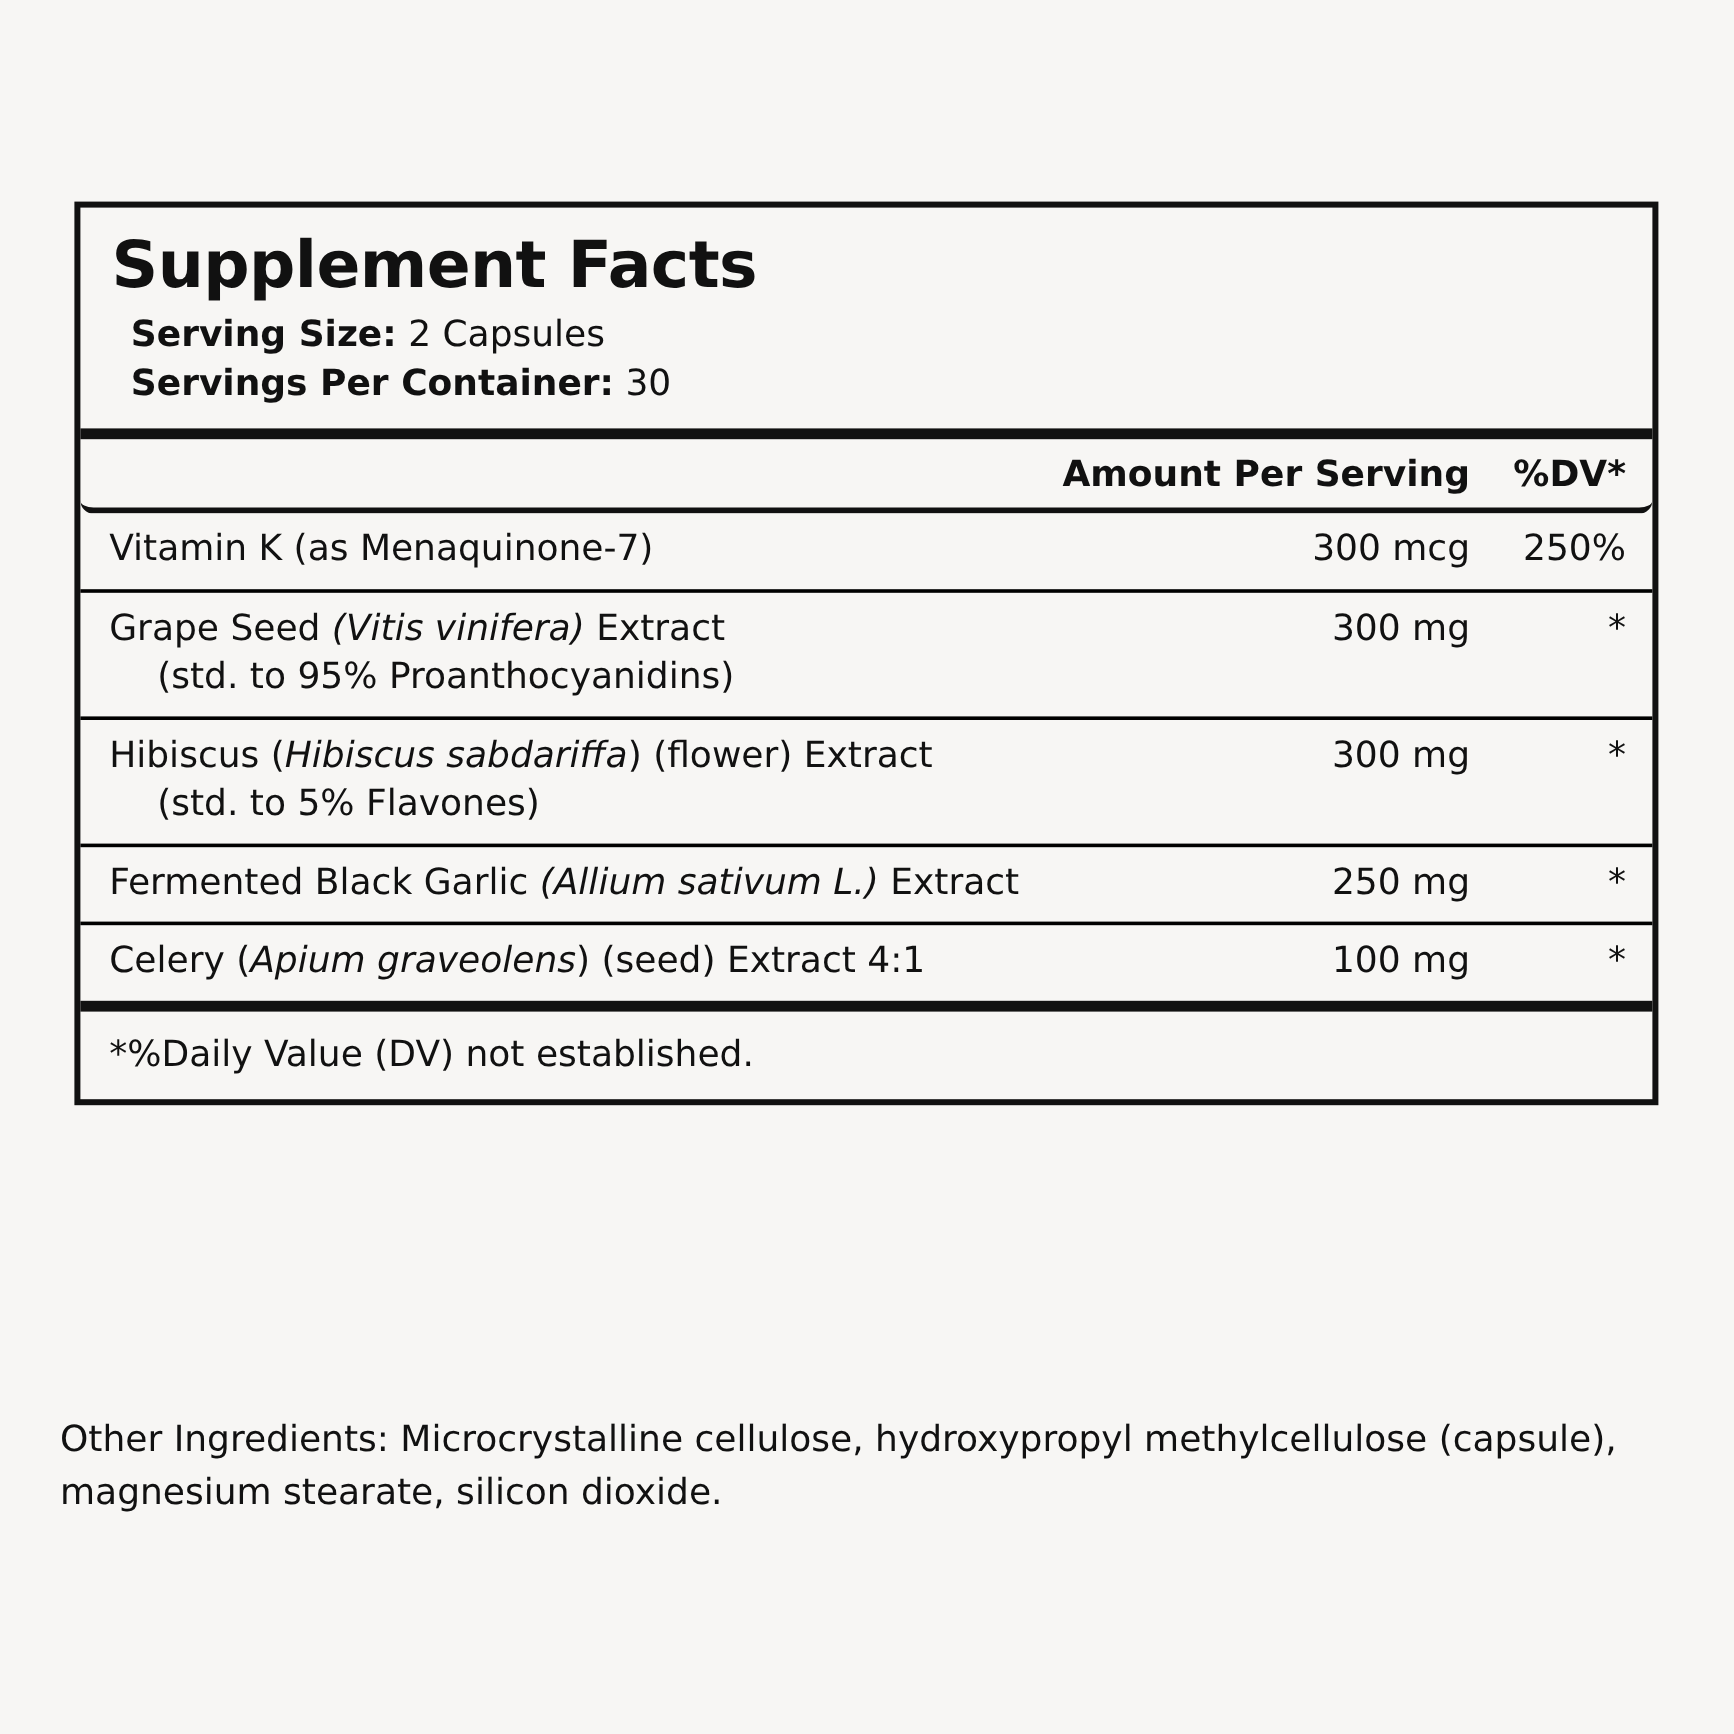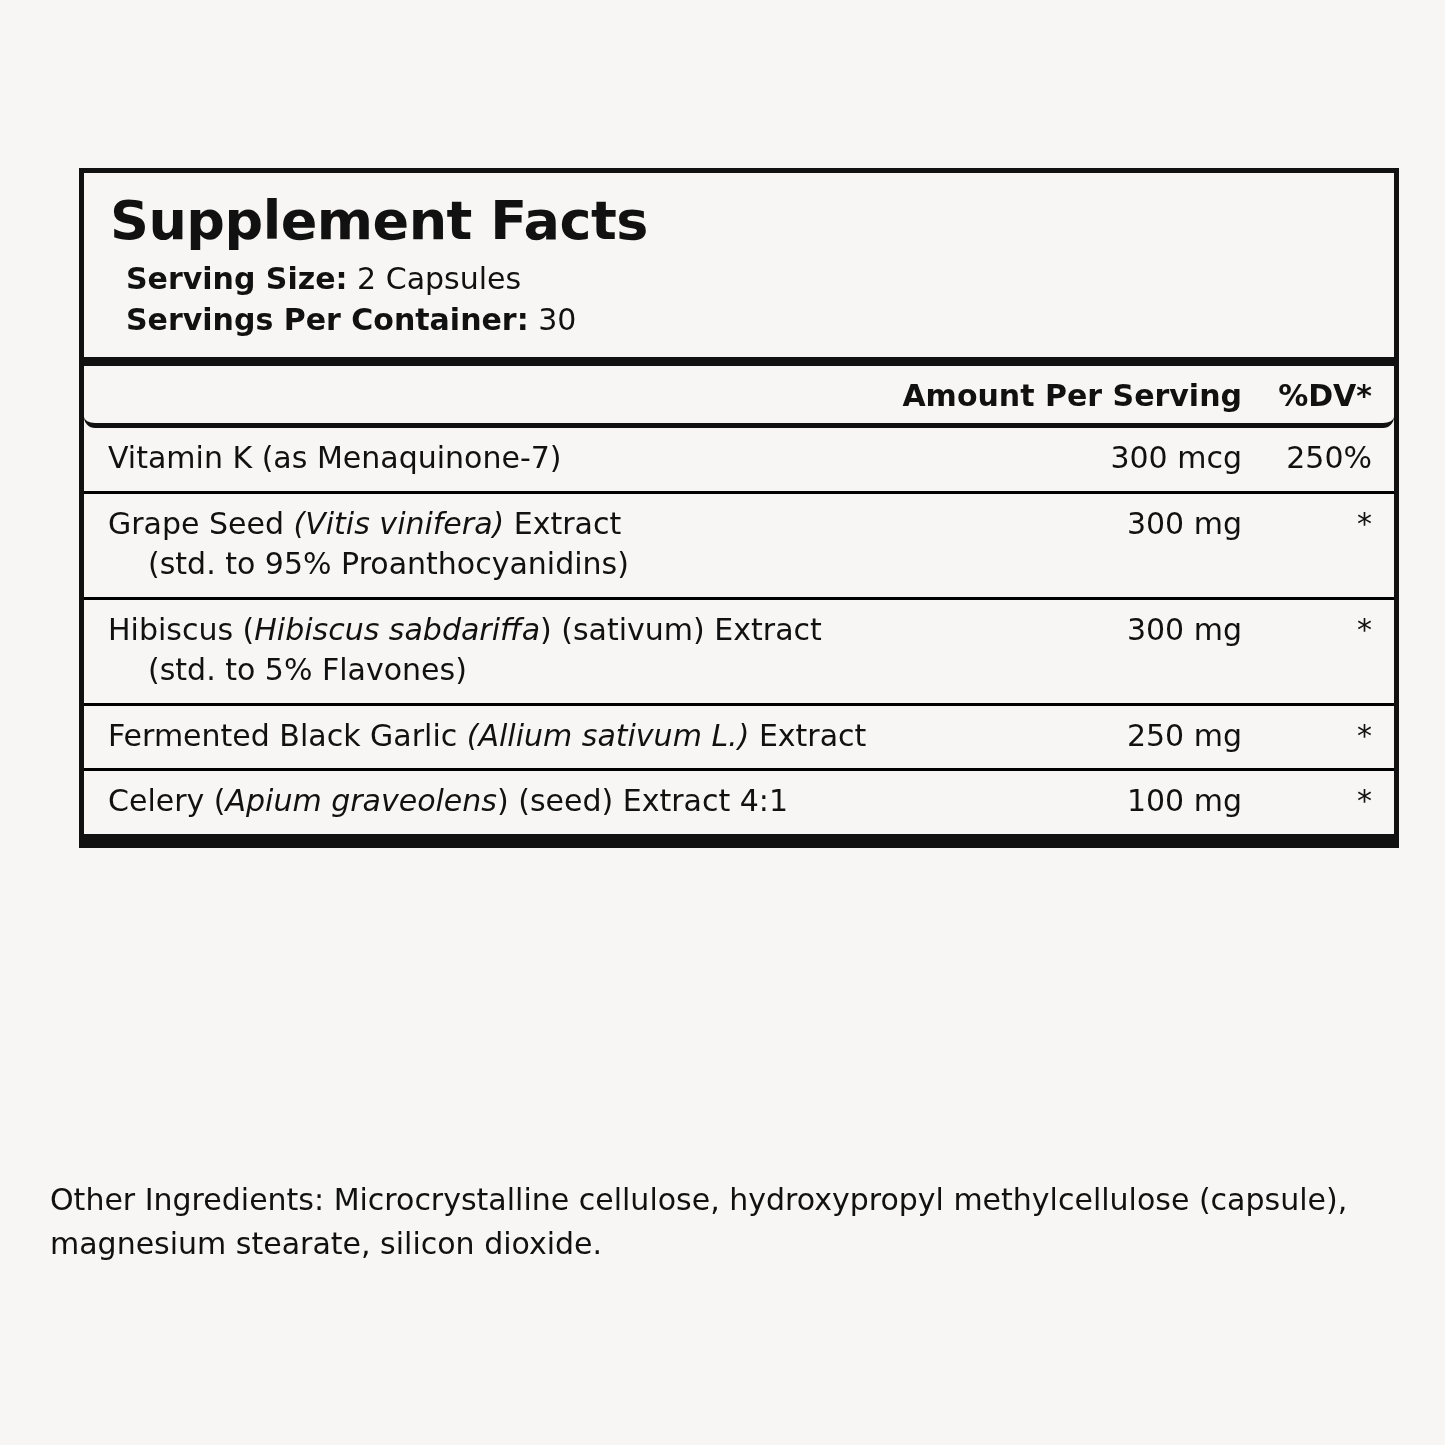--- a/index.html
+++ b/index.html
@@ -15,21 +15,21 @@
     -webkit-font-smoothing: antialiased;
   }
   .page {
     position: relative;
     width: 1445px;
     height: 1445px;
     box-sizing: border-box;
   }
   .panel {
     position: absolute;
-    left: 79px;
+    left: 62px;
     top: 168px;
     width: 1320px;
     box-sizing: border-box;
     border: 5px solid #111111;
     background: #f7f6f4;
   }
   
   .header {
     padding: 18px 26px 16px 26px;
     border-bottom: 9px solid #111111;
@@ -154,21 +154,21 @@
       <div class="name">
         <span>Grape Seed </span><i>(Vitis vinifera)</i><span> Extract</span>
         <span class="sub">(std. to 95% Proanthocyanidins)</span>
       </div>
       <div class="amount">300 mg</div>
       <div class="dv">*</div>
     </div>
 
     <div class="row">
       <div class="name">
-        <span>Hibiscus (</span><i>Hibiscus sabdariffa</i><span>) (sativum) Extract</span>
+        <span>Hibiscus (</span><i>Hibiscus sabdariffa</i><span>) (flower) Extract</span>
         <span class="sub">(std. to 5% Flavones)</span>
       </div>
       <div class="amount">300 mg</div>
       <div class="dv">*</div>
     </div>
 
     <div class="row">
       <div class="name">
         <span>Fermented Black Garlic </span><i>(Allium sativum L.)</i><span> Extract</span>
       </div>
@@ -177,18 +177,19 @@
     </div>
 
     <div class="row thick">
       <div class="name">
         <span>Celery (</span><i>Apium graveolens</i><span>) (seed) Extract 4:1</span>
       </div>
       <div class="amount">100 mg</div>
       <div class="dv">*</div>
     </div>
 
+    <div class="footnote">*%Daily Value (DV) not established.</div>
 
   </div>
 
   <div class="other">Other Ingredients: Microcrystalline cellulose, hydroxypropyl methylcellulose (capsule), magnesium stearate, silicon dioxide.</div>
 
 </div>
 
 </body></html>

